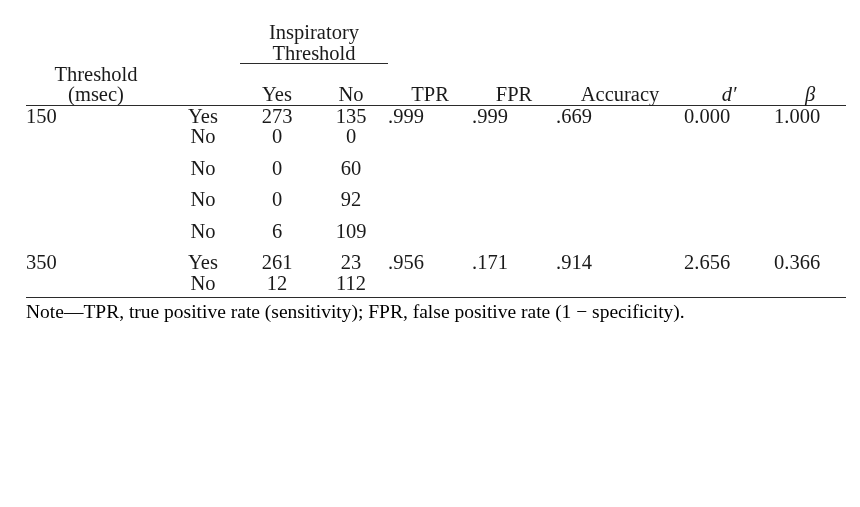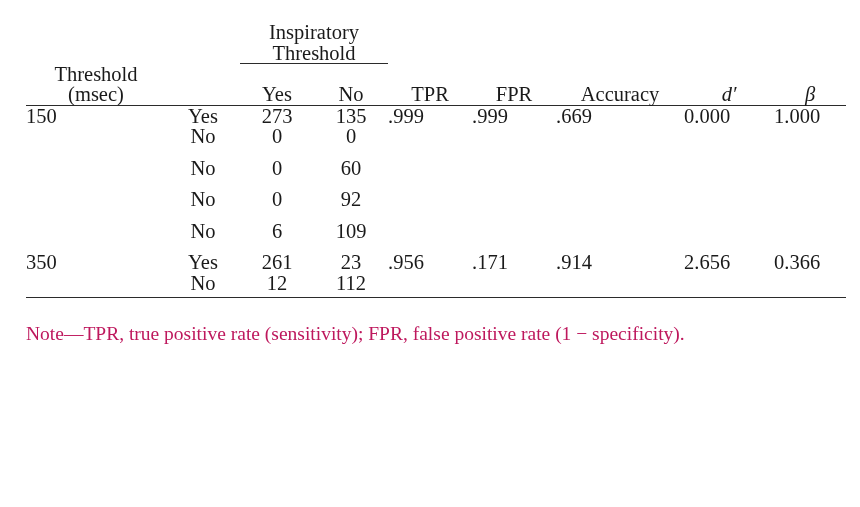--- a/index.html
+++ b/index.html
@@ -86,24 +86,24 @@
   }
   .row-second td {
     padding-top: 3px;
     padding-bottom: 2px;
   }
   .grp-gap td { height: 11px; font-size: 0; line-height: 0; }
   .ital {
     font-style: italic;
   }
   .note {
-    margin-top: 24px;
+    margin-top: 2px;
     font-size: 19.5px;
     line-height: 1.2;
-    color: #be185d;
+    color: #000000;
     white-space: nowrap;
   }
   .thresh {
     text-align: left;
   }
 </style>
 </head>
 <body>
 
 <div class="sheet">

